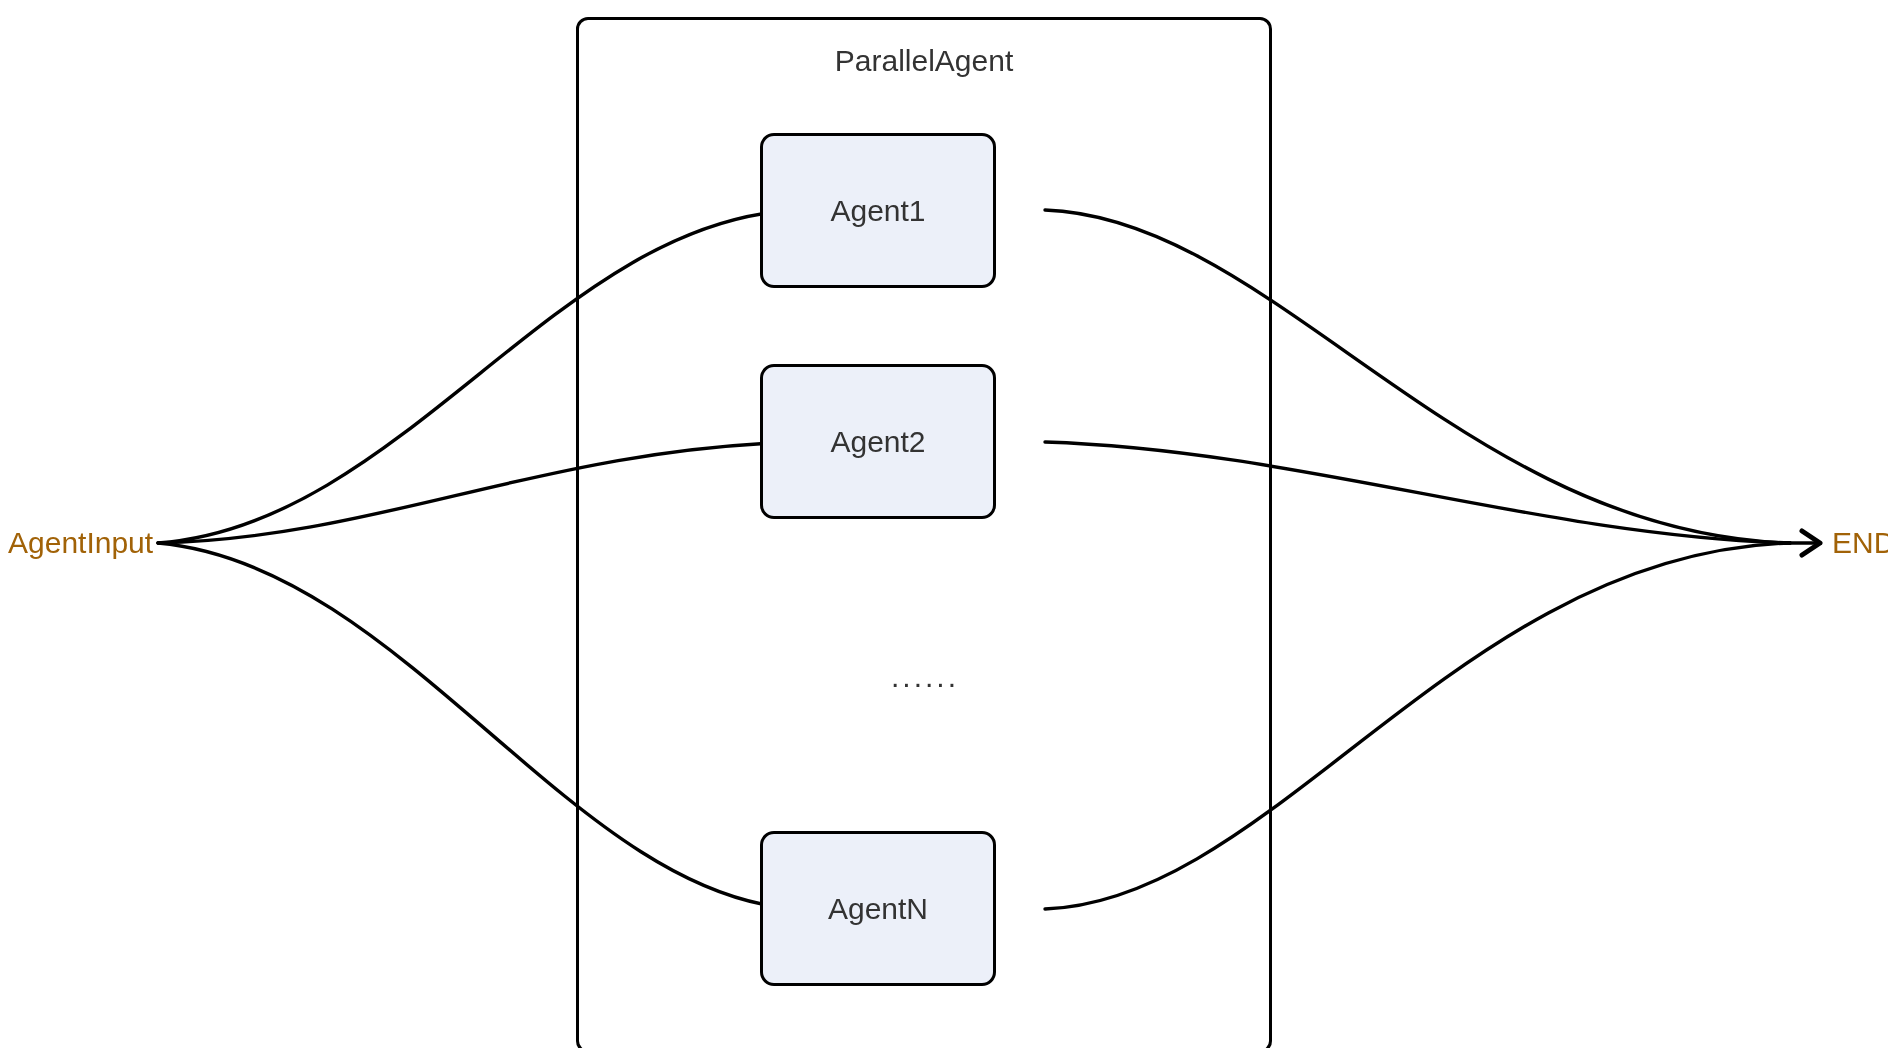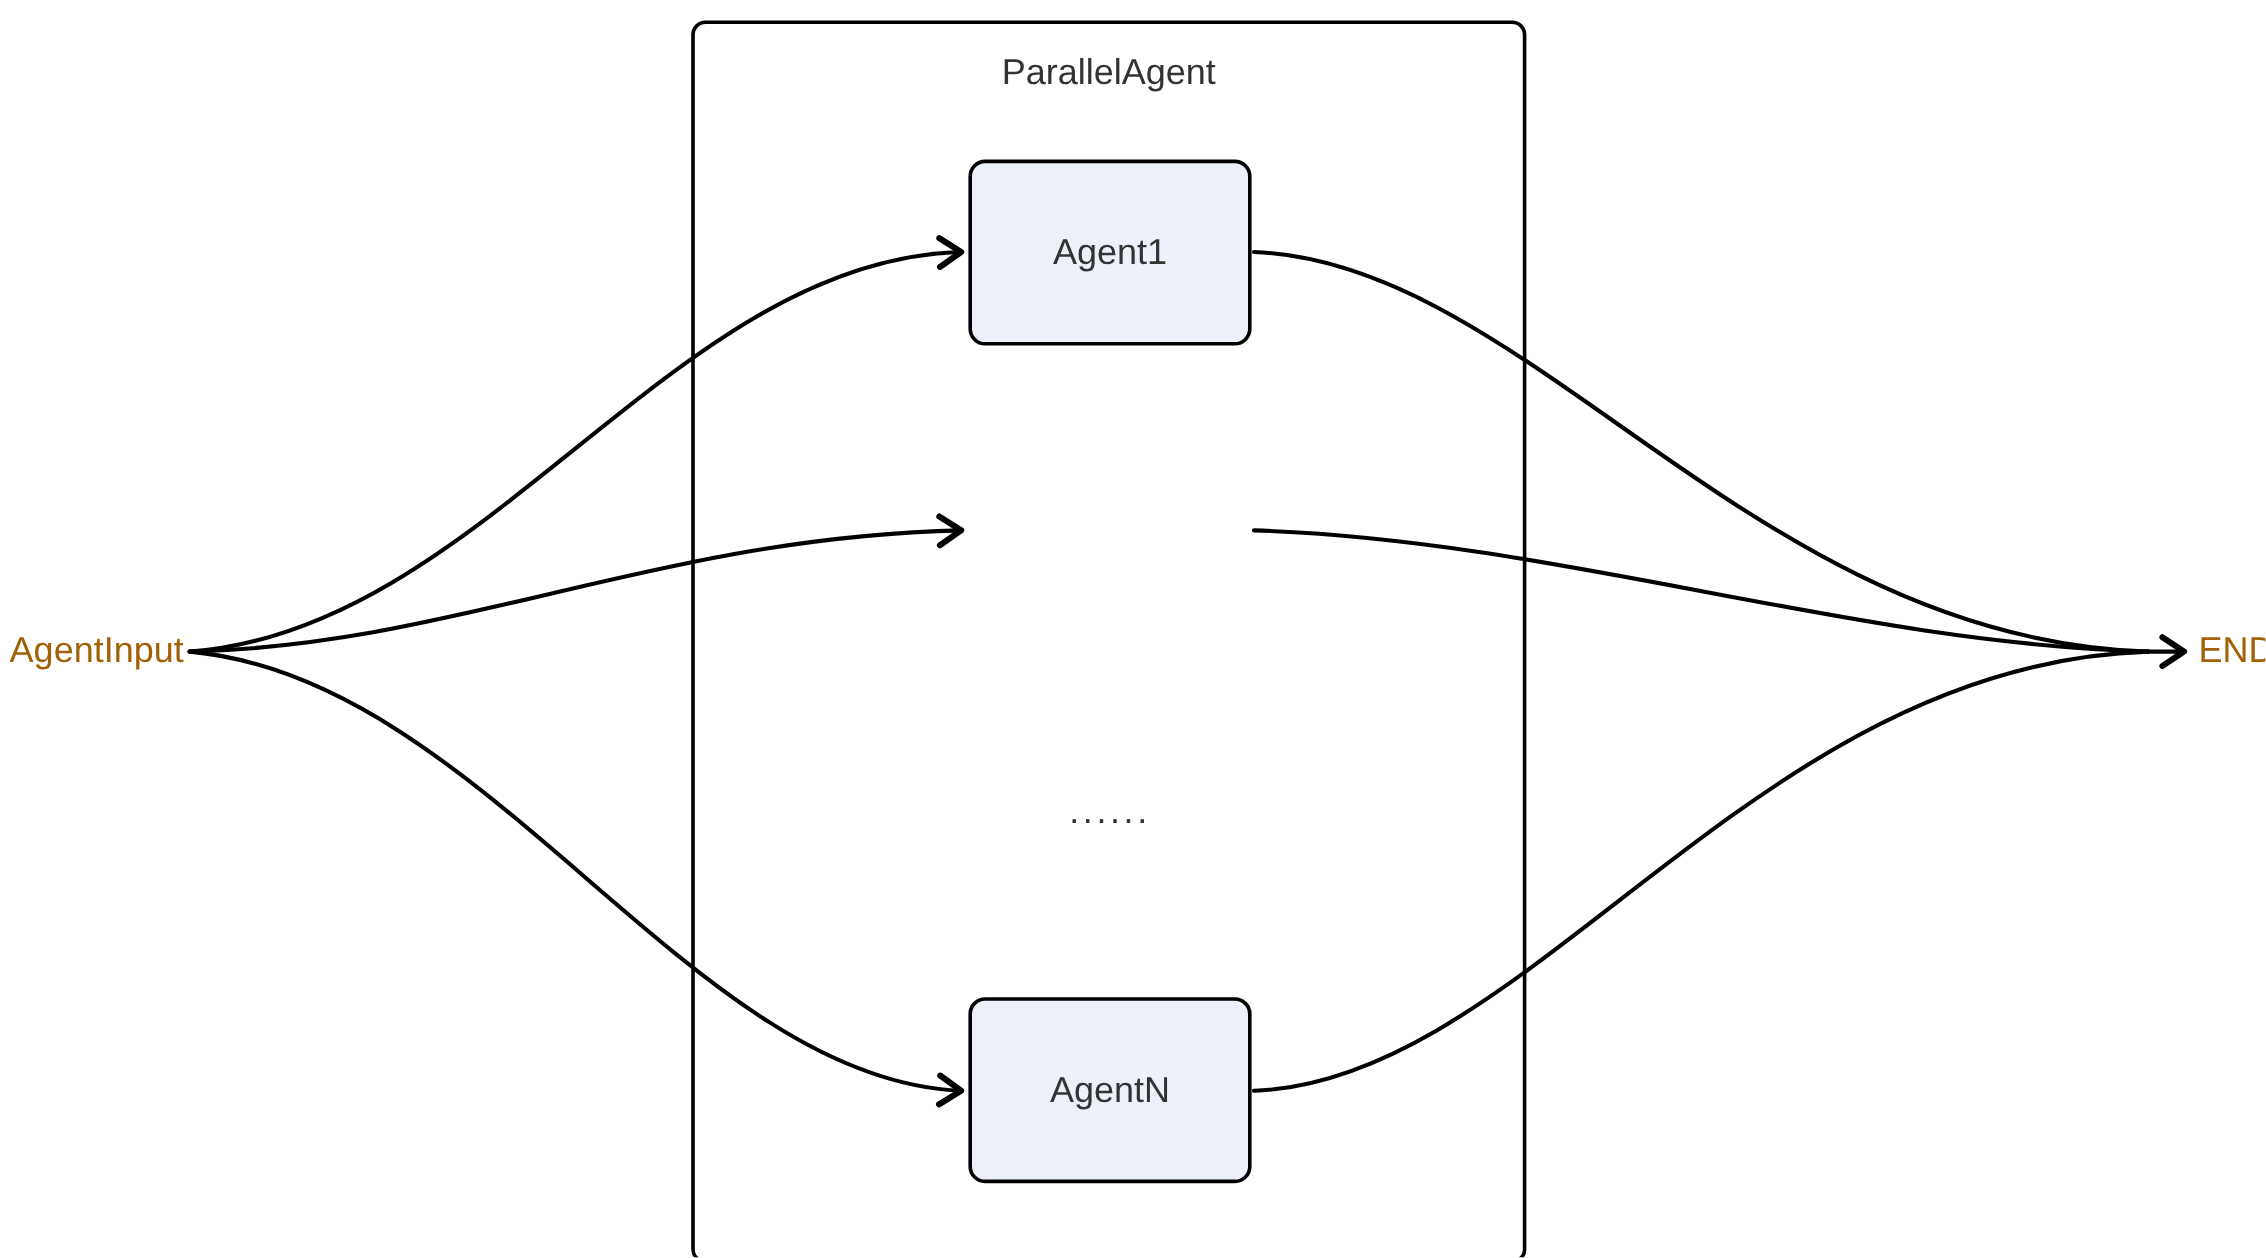--- a/index.html
+++ b/index.html
@@ -42,21 +42,21 @@
   svg.edge-layer {
     position: absolute;
     left: 0;
     top: 0;
     z-index: 2;
     pointer-events: none;
   }
   
   .node {
     position: absolute;
-    left: 807px;
+    left: 760px;
     width: 236px;
     height: 155px;
     background: #ECF0F9;
     border: 3.5px solid #000000;
     border-radius: 14px;
     box-sizing: border-box;
     display: flex;
     align-items: center;
     justify-content: center;
     font-size: 30px;
@@ -113,20 +113,23 @@
       <path d="M 1045 210 C 1275 218, 1460 533, 1790 543"></path>
       <path d="M 1045 442 C 1300 450, 1540 536, 1790 543"></path>
       <path d="M 1045 909 C 1275 901, 1460 553, 1790 543"></path>
       <path d="M 1780 543 L 1820 543" marker-end="url(#chev)"></path>
     </g>
   </svg>
 
   <div class="node node-agent1">
     <span>Agent1</span>
   </div>
+  <div class="node node-agent2">
+    <span>Agent2</span>
+  </div>
   <div class="node node-agentn">
     <span>AgentN</span>
   </div>
 
   <div class="ellipsis">......</div>
 
   <div class="flow-label start">AgentInput</div>
   <div class="flow-label end">END</div>
 
 </div>

